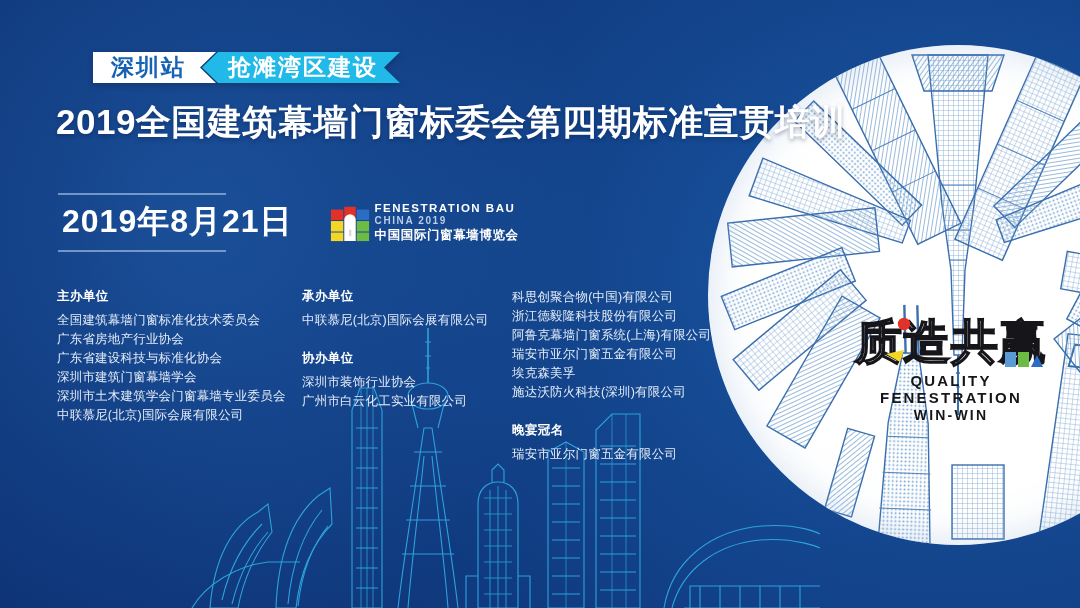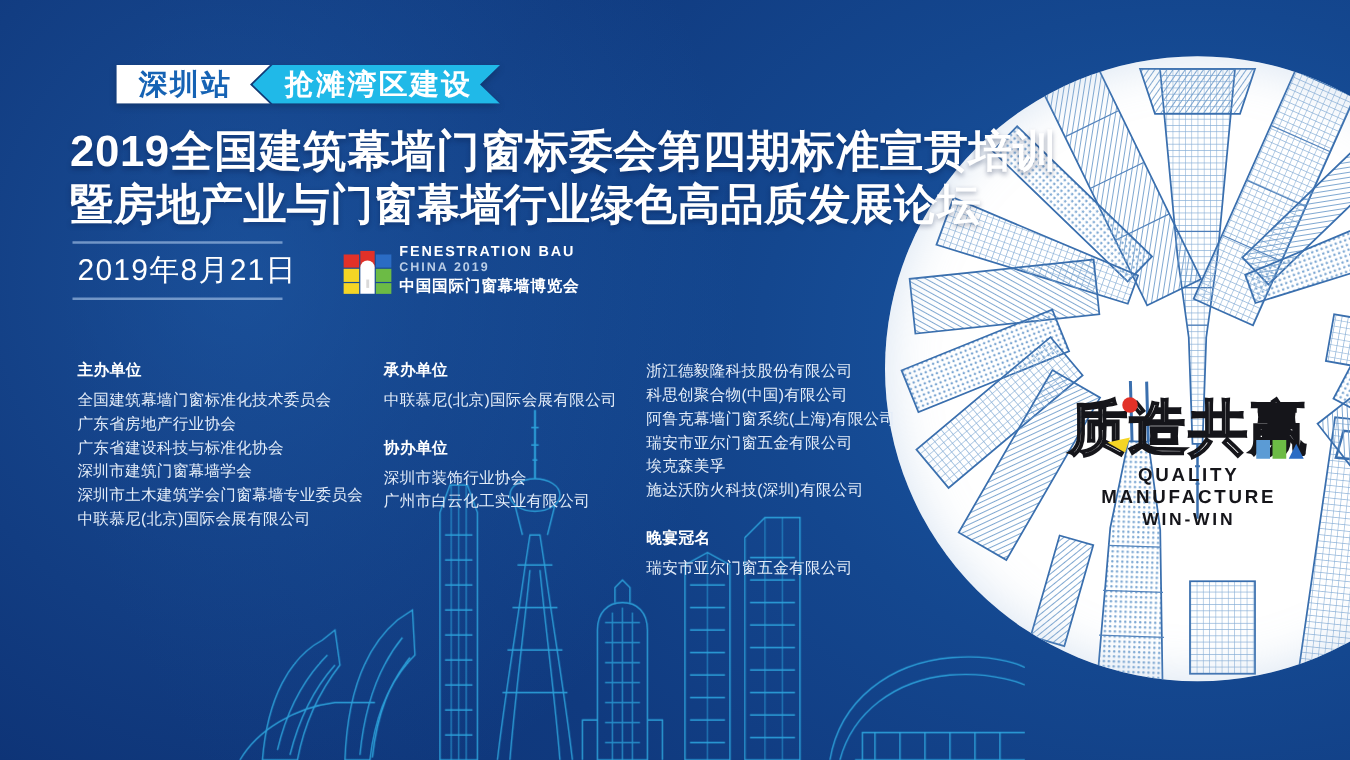--- a/index.html
+++ b/index.html
@@ -92,33 +92,33 @@
     padding:7px 4px 8px 4px;
     min-width:168px;
   }
   .date-box:before,.date-box:after{
     content:""; position:absolute; left:0; width:168px; height:2px;
     background:rgba(190,215,245,.55);
   }
   .date-box:before{ top:0; }
   .date-box:after{ bottom:0; }
   .date-text{
-    color:#ffffff; font-size:24px; font-weight:normal; letter-spacing:1px;
+    color:#ffffff; font-size:32px; font-weight:bold; letter-spacing:1px;
     white-space:nowrap;
   }
 
   .fen-logo{ display:flex; align-items:center; gap:4px; }
   .fen-mark{ width:42px; height:42px; display:block; }
   .fen-text{ line-height:1.22; }
   .fen-t1{ color:#ffffff; font-size:11.5px; font-weight:bold; letter-spacing:1.5px; }
   .fen-t2{ color:#b9cde6; font-size:10px; font-weight:bold; letter-spacing:1.6px; }
   .fen-t3{ color:#ffffff; font-size:12.5px; font-weight:bold; letter-spacing:.6px; margin-top:1px;}
 
   
-  .cols{ position:absolute; left:57px; top:288px; width:720px; display:flex;justify-content:flex-end; }
+  .cols{ position:absolute; left:57px; top:288px; width:720px; display:flex; }
   .col{ }
   .col1{ width:245px; }
   .col2{ width:210px; }
   .col3{ width:260px; }
   .grp{ margin-bottom:20px; }
   .grp-title{
     color:#ffffff; font-size:12.5px; font-weight:bold; letter-spacing:.4px;
     margin-bottom:6px;
   }
   .grp-item{
@@ -290,21 +290,20 @@
     </g>
   </svg>
 
   <div class="ribbon">
     <div class="ribbon-left">深圳站</div>
     <div class="ribbon-right">抢滩湾区建设</div>
   </div>
 
   <div class="title-block">
     <div class="title-line l1">2019全国建筑幕墙门窗标委会第四期标准宣贯培训</div>
-    <div class="title-line l2">暨房地产业与门窗幕墙行业绿色高品质发展论坛</div>
   </div>
 
   <div class="meta-row">
     <div class="date-box">
       <div class="date-text">2019年8月21日</div>
     </div>
 
     <div class="fen-logo">
       <svg class="fen-mark" viewBox="0 0 44 44">
         <rect x="2" y="9" width="13" height="11" fill="#e23128"></rect>
@@ -346,22 +345,22 @@
       </div>
       <div class="grp">
         <div class="grp-title">协办单位</div>
         <div class="grp-item">深圳市装饰行业协会</div>
         <div class="grp-item">广州市白云化工实业有限公司</div>
       </div>
     </div>
 
     <div class="col col3">
       <div class="grp">
+        <div class="grp-item">科思创聚合物(中国)有限公司</div>
         <div class="grp-item">浙江德毅隆科技股份有限公司</div>
-        <div class="grp-item">科思创聚合物(中国)有限公司</div>
         <div class="grp-item">阿鲁克幕墙门窗系统(上海)有限公司</div>
         <div class="grp-item">瑞安市亚尔门窗五金有限公司</div>
         <div class="grp-item">埃克森美孚</div>
         <div class="grp-item">施达沃防火科技(深圳)有限公司</div>
       </div>
       <div class="grp">
         <div class="grp-title">晚宴冠名</div>
         <div class="grp-item">瑞安市亚尔门窗五金有限公司</div>
       </div>
     </div>
@@ -369,17 +368,17 @@
 
   <div class="slogan">
     <svg class="slogan-cn" viewBox="0 0 218 62">
       <text x="109" y="46" text-anchor="middle" font-family="'DejaVu Sans','Liberation Sans',sans-serif" font-size="47" font-weight="bold" letter-spacing="1" fill="none" stroke="#15151a" stroke-width="1.6">质造共赢</text>
       <circle cx="62" cy="12" r="6.2" fill="#e23128"></circle>
       <path d="M44 42 L62 38 L58 50 Z" fill="#f5d525"></path>
       <rect x="163" y="40" width="11" height="15" fill="#5b9bd5"></rect>
       <rect x="176" y="40" width="11" height="15" fill="#6cbb45"></rect>
       <path d="M189 55 L195 43 L201 55 Z" fill="#2b6cc4"></path>
     </svg>
-    <div class="slogan-en1">QUALITY  MANUFACTURE</div>
+    <div class="slogan-en1">QUALITY  FENESTRATION</div>
     <div class="slogan-en2">WIN-WIN</div>
   </div>
 
 </div>
 
 </body></html>

